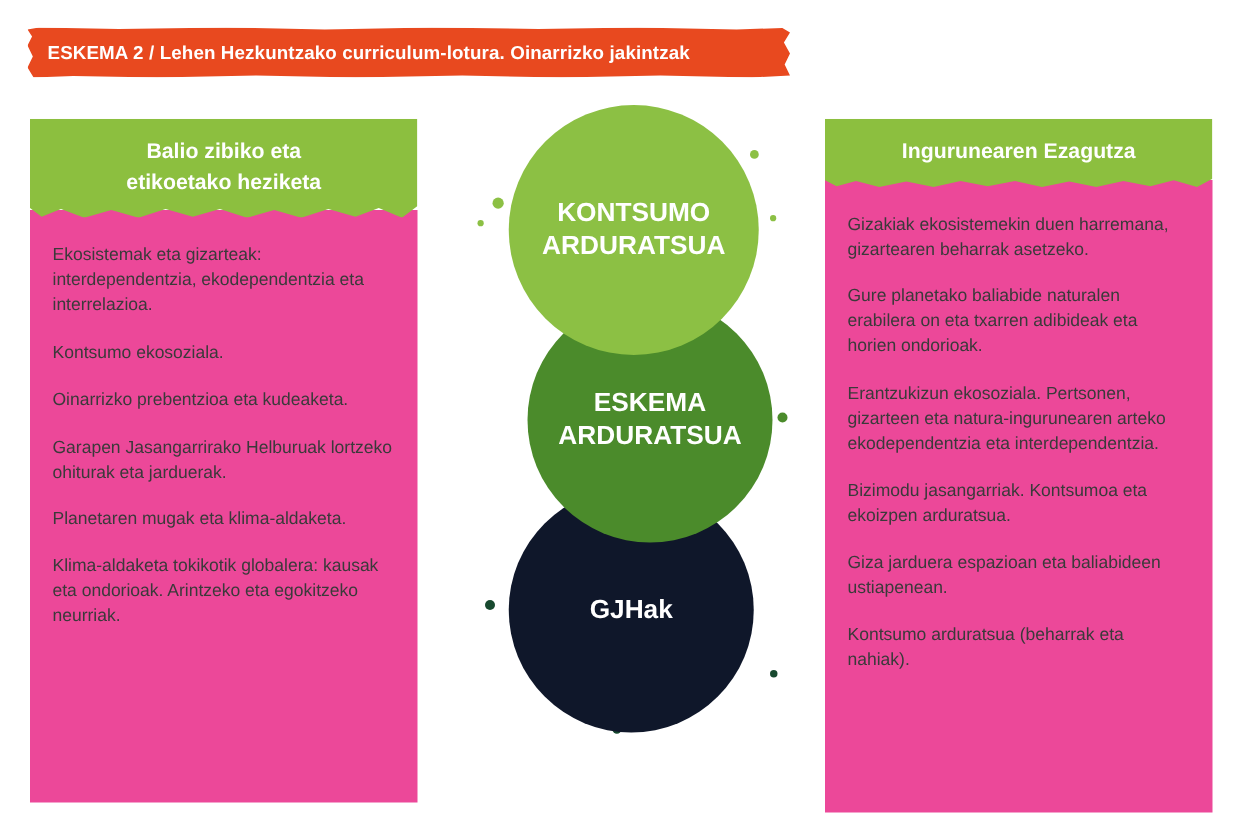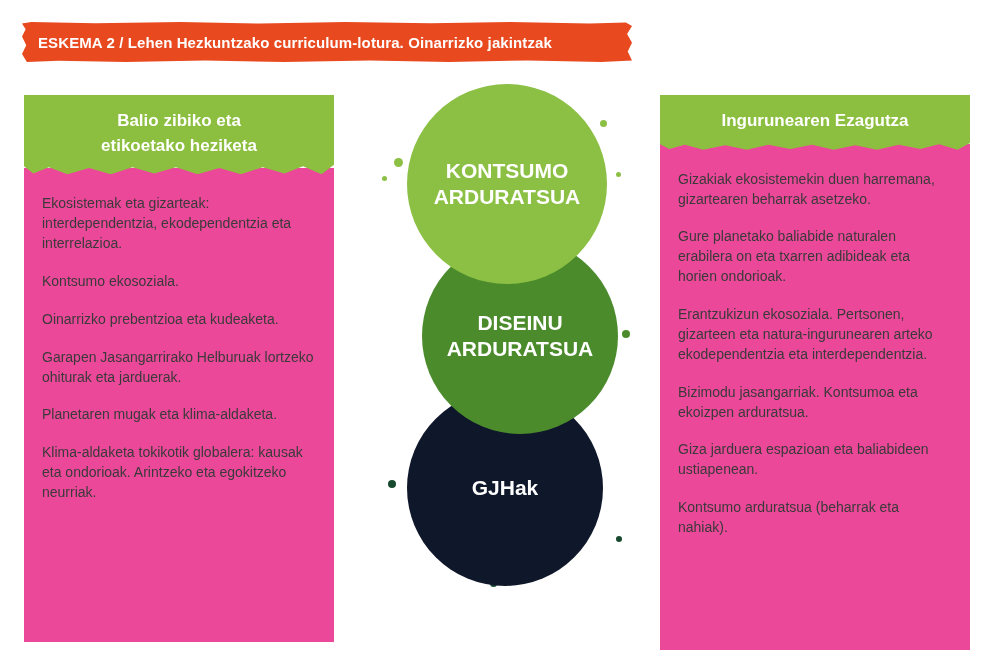--- a/index.html
+++ b/index.html
@@ -182,21 +182,21 @@
   <span class="dot" style="left:118px; top:500px; width:7px; height:7px; background:#17492f;"></span>
 
   <div class="circle circle-1">
     <div>
       <span>KONTSUMO</span>
       <span>ARDURATSUA</span>
     </div>
   </div>
   <div class="circle circle-2">
     <div>
-      <span>DISEINU</span>
+      <span>ESKEMA</span>
       <span>ARDURATSUA</span>
     </div>
   </div>
   <div class="circle circle-3">
     <div>
       <span>GJHak</span>
     </div>
   </div>
 </div>
 

